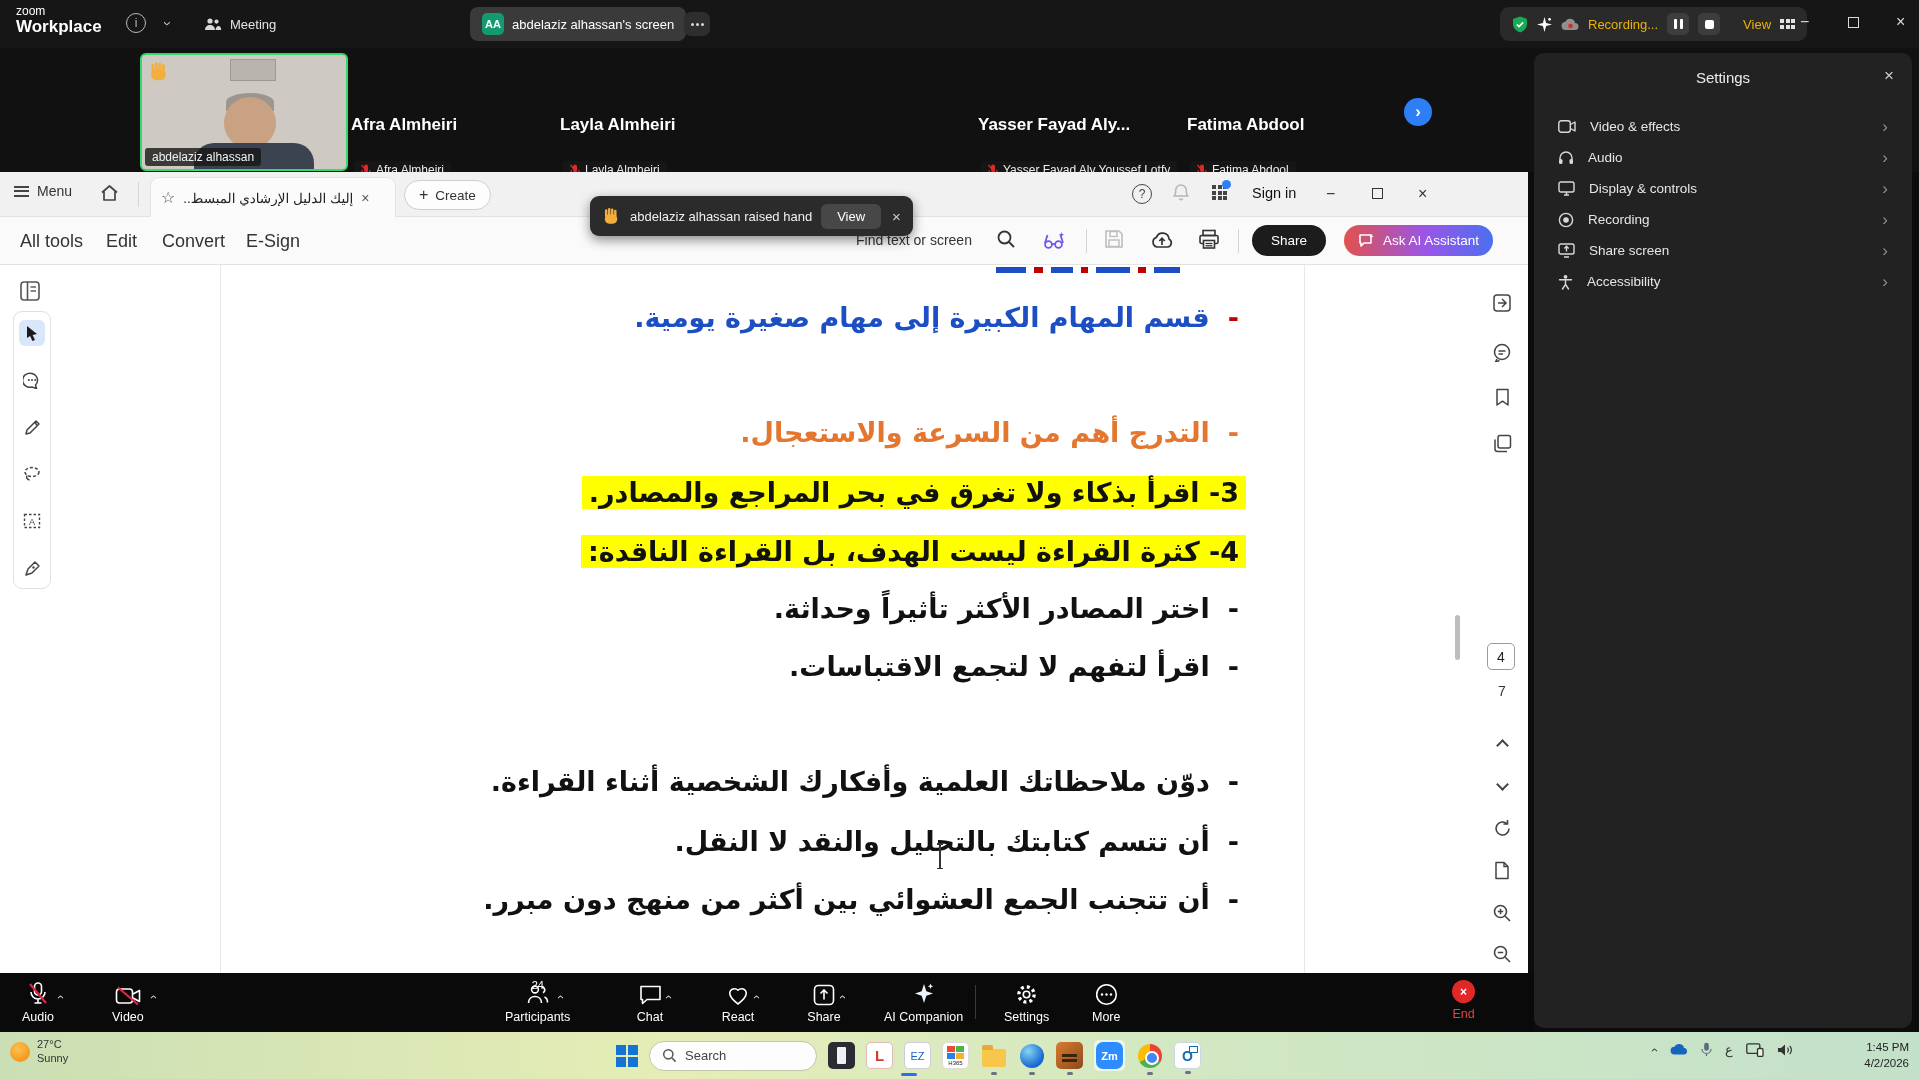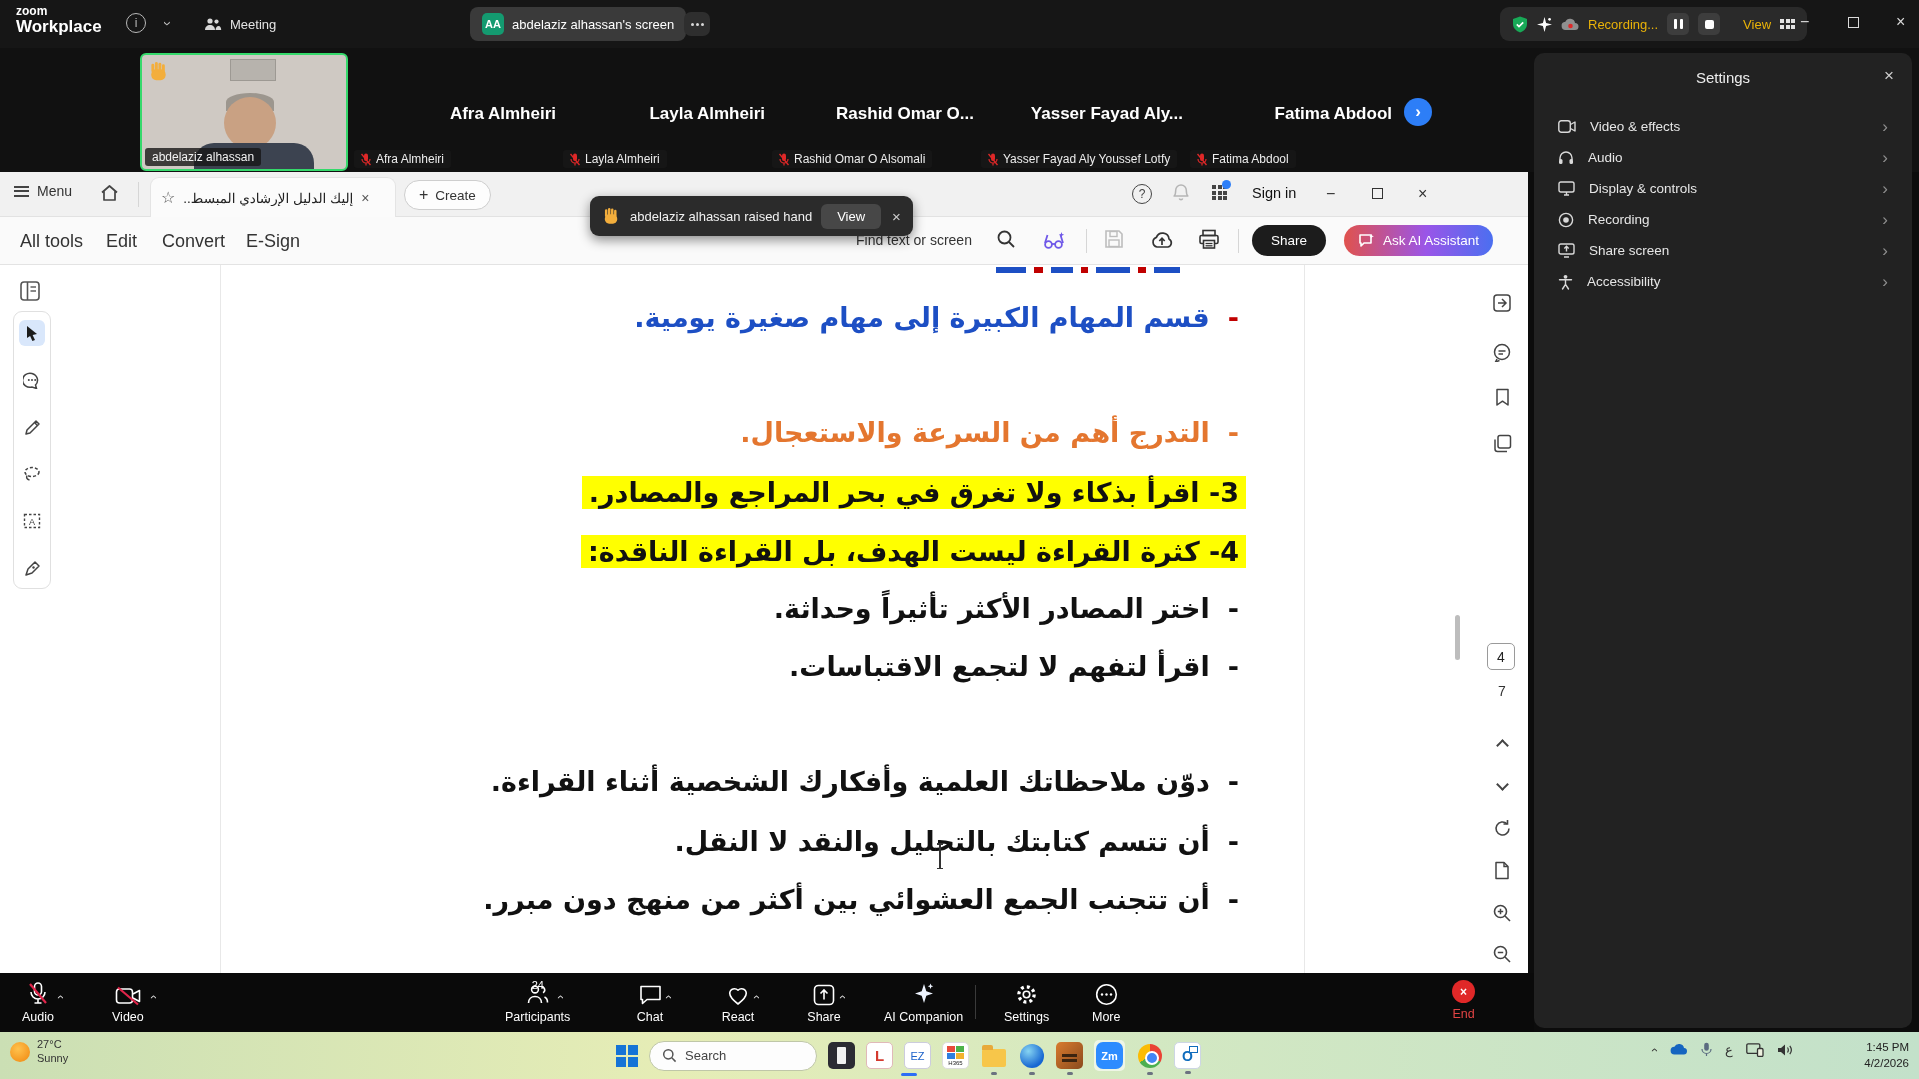--- a/index.html
+++ b/index.html
@@ -5,21 +5,21 @@
   *{margin:0;padding:0;box-sizing:border-box}
   html,body{width:1919px;height:1079px;overflow:hidden;background:#0c0c0c;
     font-family:"Liberation Sans",sans-serif;-webkit-font-smoothing:antialiased}
   .abs{position:absolute}
   .flex{display:flex;align-items:center}
   svg{display:block}
 
   
   #titlebar{position:absolute;left:0;top:0;width:1919px;height:48px;background:#161616;color:#fff}
   .zlogo{position:absolute;left:16px;top:5px;line-height:1.05}
-  .zlogo .l1{font-size:12px;font-weight:bold}
+  .zlogo .l1{font-size:12px;font-weight:normal}
   .zlogo .l2{font-size:17px;font-weight:bold}
   .info-btn{position:absolute;left:126px;top:13px;width:20px;height:20px;border:1.4px solid #b9b9b9;border-radius:50%;
     color:#b9b9b9;font-size:12px;display:flex;align-items:center;justify-content:center}
   .car{display:inline-block;color:#c2c2c2;font-size:15px;transform:rotate(90deg)}
   .tab-meeting{position:absolute;left:204px;top:10px;height:28px;gap:8px;color:#e4e4e4;font-size:13px}
   .tab-screen{position:absolute;left:470px;top:7px;height:34px;background:#3a3a3a;border-radius:8px;padding:0 12px;gap:8px;font-size:13px}
   .aa{width:22px;height:22px;border-radius:5px;background:#149a70;color:#fff;font-size:11px;font-weight:bold;
     display:flex;align-items:center;justify-content:center}
   .dots3{position:absolute;left:684px;top:12px;width:26px;height:24px;background:#2e2e2e;border-radius:7px;
     display:flex;align-items:center;justify-content:center;gap:2px}
@@ -38,21 +38,21 @@
   #strip{position:absolute;left:0;top:48px;width:1919px;height:124px;background:#111}
   .vtile{position:absolute;left:140px;top:5px;width:208px;height:118px;border:2px solid #35d96b;border-radius:6px;
     background:#cfc9c3;overflow:hidden}
   .wallpic{position:absolute;left:88px;top:4px;width:46px;height:22px;background:#b7b3ad;border:1px solid #9d9993}
   .head{position:absolute;left:82px;top:42px;width:52px;height:52px;border-radius:50%;background:#c9a183}
   .hair{position:absolute;left:84px;top:38px;width:48px;height:18px;border-radius:50% 50% 0 0;background:#9c968e}
   .shoulders{position:absolute;left:52px;top:88px;width:120px;height:40px;border-radius:20px 20px 0 0;background:#3c4350}
   .handwrap{position:absolute;left:6px;top:6px}
   .vlabel{position:absolute;left:3px;bottom:3px;background:rgba(22,22,22,.8);border-radius:3px;padding:2px 7px;
     color:#f2f2f2;font-size:12px}
-  .ptile{position:absolute;top:9px;width:205px;height:114px;display:flex;align-items:center;justify-content:flex-end}
+  .ptile{position:absolute;top:20px;width:205px;height:114px;display:flex;align-items:center;justify-content:flex-start}
   .pname{color:#fff;font-weight:bold;font-size:17px}
   .mlabel{position:absolute;left:3px;bottom:3px;background:rgba(24,24,24,.85);border-radius:3px;padding:2px 7px;
     color:#ededed;font-size:12px;display:flex;align-items:center;gap:5px;white-space:nowrap}
   .next-btn{position:absolute;left:1404px;top:50px;width:28px;height:28px;border-radius:50%;background:#2d7ef7;
     display:flex;align-items:center;justify-content:center;color:#fff;font-size:17px;font-weight:bold}
 
   
   #toast{position:absolute;left:590px;top:196px;height:40px;background:#2b2b2b;border-radius:9px;
     box-shadow:0 4px 12px rgba(0,0,0,.45);display:inline-flex;align-items:center;gap:9px;padding:0 12px;z-index:30}
   #toast .msg{color:#f1f1f1;font-size:13px;white-space:nowrap}
@@ -270,31 +270,20 @@
     <span class="pname">Layla Almheiri</span>
     <div class="mlabel">
       <svg width="10" height="13" viewBox="0 0 10 13">
           <rect x="3" y="0.5" width="4" height="7.5" rx="2" fill="#e02828"></rect>
           <path d="M1 6a4 4 0 008 0M5 10v2.4" stroke="#e02828" stroke-width="1.2" fill="none"></path>
           <line x1="0.5" y1="1" x2="9.5" y2="12" stroke="#e02828" stroke-width="1.4"></line>
         </svg>
       <span>Layla Almheiri</span>
     </div>
   </div>
-  <div class="ptile" style="left:769px">
-    <span class="pname">Rashid Omar O...</span>
-    <div class="mlabel">
-      <svg width="10" height="13" viewBox="0 0 10 13">
-          <rect x="3" y="0.5" width="4" height="7.5" rx="2" fill="#e02828"></rect>
-          <path d="M1 6a4 4 0 008 0M5 10v2.4" stroke="#e02828" stroke-width="1.2" fill="none"></path>
-          <line x1="0.5" y1="1" x2="9.5" y2="12" stroke="#e02828" stroke-width="1.4"></line>
-        </svg>
-      <span>Rashid Omar O Alsomali</span>
-    </div>
-  </div>
   <div class="ptile" style="left:978px">
     <span class="pname">Yasser Fayad Aly...</span>
     <div class="mlabel">
       <svg width="10" height="13" viewBox="0 0 10 13">
           <rect x="3" y="0.5" width="4" height="7.5" rx="2" fill="#e02828"></rect>
           <path d="M1 6a4 4 0 008 0M5 10v2.4" stroke="#e02828" stroke-width="1.2" fill="none"></path>
           <line x1="0.5" y1="1" x2="9.5" y2="12" stroke="#e02828" stroke-width="1.4"></line>
         </svg>
       <span>Yasser Fayad Aly Youssef Lotfy</span>
     </div>

